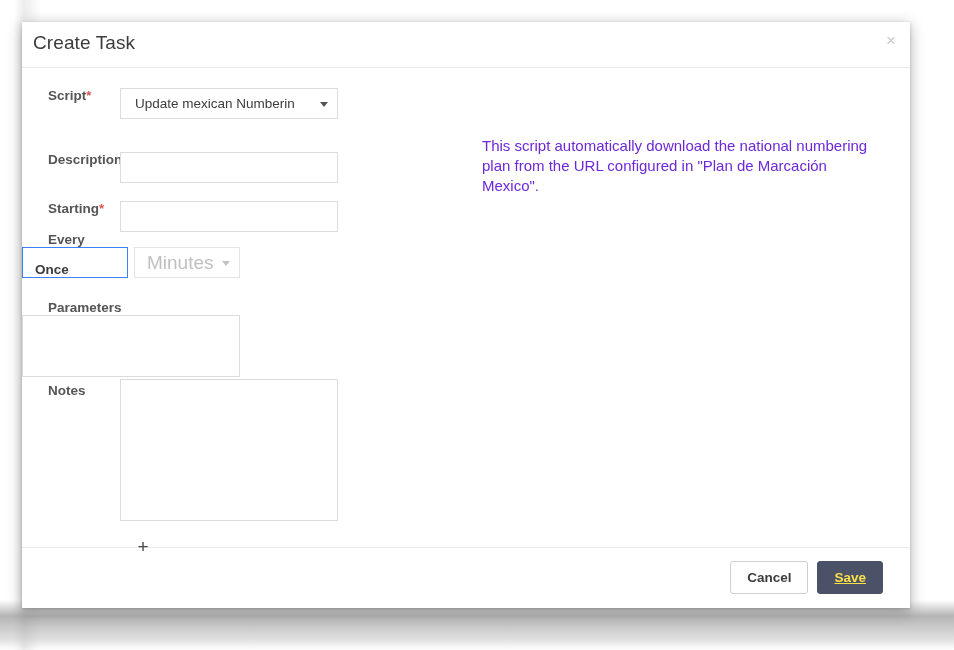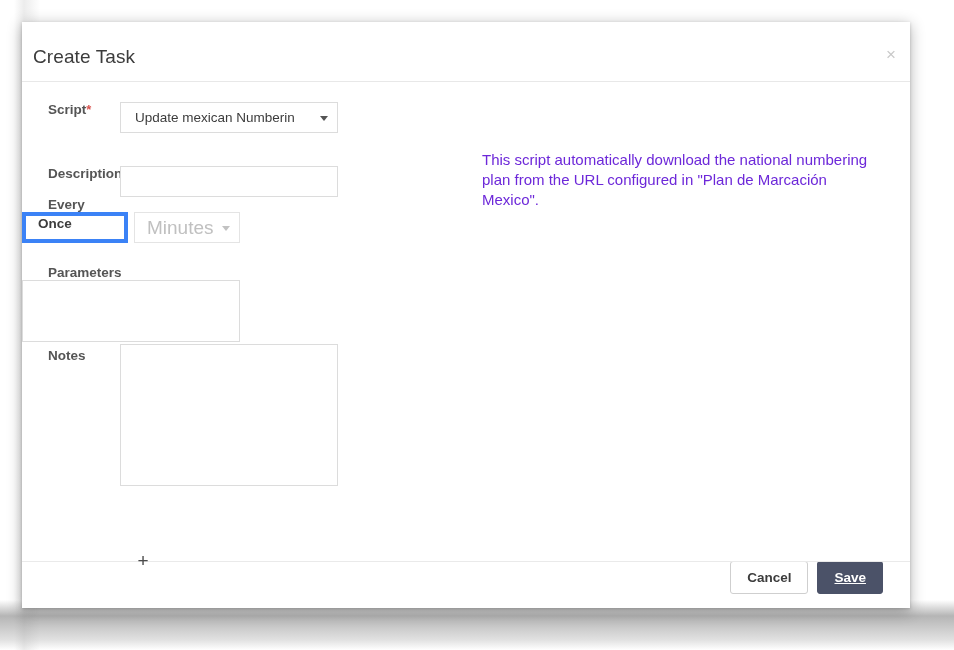--- a/index.html
+++ b/index.html
@@ -37,21 +37,20 @@
     display: flex;
     flex-direction: column;
   }
 
   
   .modal-header {
     height: 46px;
     border-bottom: 1px solid #e8e8e8;
     position: relative;
     flex: 0 0 auto;
-    margin-top: 14px;
   }
   .modal-title {
     position: absolute;
     left: 11px;
     top: 10px;
     font-size: 19px;
     color: #3c3c3c;
     font-weight: 400;
     letter-spacing: 0.1px;
   }
@@ -151,24 +150,24 @@
     border-right: 4px solid transparent;
     border-top: 5px solid #555555;
   }
   .caret.muted { border-top-color: #c2c2c2; }
 
   
   .every-group { display: flex; }
   .once-box {
     width: 106px;
     height: 31px;
-    border: 4px solid #3b82f6;
-    background: #ffffff;
-    display: flex;
-    align-items: flex-start;
+    border: 1px solid #3b82f6;
+    background: #ffffff;
+    display: flex;
+    align-items: flex-end;
   }
   .once-text {
     font-size: 13.5px;
     font-weight: bold;
     color: #3c3c3c;
     padding-left: 12px;
   }
   .minutes-box {
     width: 106px;
     height: 31px;
@@ -269,21 +268,21 @@
   }
   .btn-cancel {
     background: #ffffff;
     border: 1px solid #cfcfcf;
     color: #3c3c3c;
     margin-right: 9px;
   }
   .btn-save {
     background: #4b5268;
     border: 1px solid #4b5268;
-    color: #ffffff;
+    color: #fde047;
     text-decoration: underline;
   }
 </style>
 </head>
 <body>
 
 <div class="backdrop"></div>
 
 <div class="modal">
 
@@ -306,20 +305,26 @@
         </div>
       </div>
 
       <div class="form-row" style="margin-top:33px;">
         <div class="field-label"><span>Description</span><span class="req">*</span></div>
         <div class="ctl-wrap">
           <input class="txt-input" type="text" placeholder="" style="">
         </div>
       </div>
 
+      <div class="form-row" style="margin-top:18px;">
+        <div class="field-label"><span>Starting</span><span class="req">*</span></div>
+        <div class="ctl-wrap">
+          <input class="txt-input" type="text" placeholder="" style="">
+        </div>
+      </div>
 
       <div class="form-row" style="flex-direction:column;">
         <div class="field-label">Every</div>
         <div class="ctl-wrap">
           <div class="every-group">
             <div class="once-box">
               <span class="once-text">Once</span>
             </div>
             <div class="minutes-box">
               <span class="minutes-text">Minutes</span>

